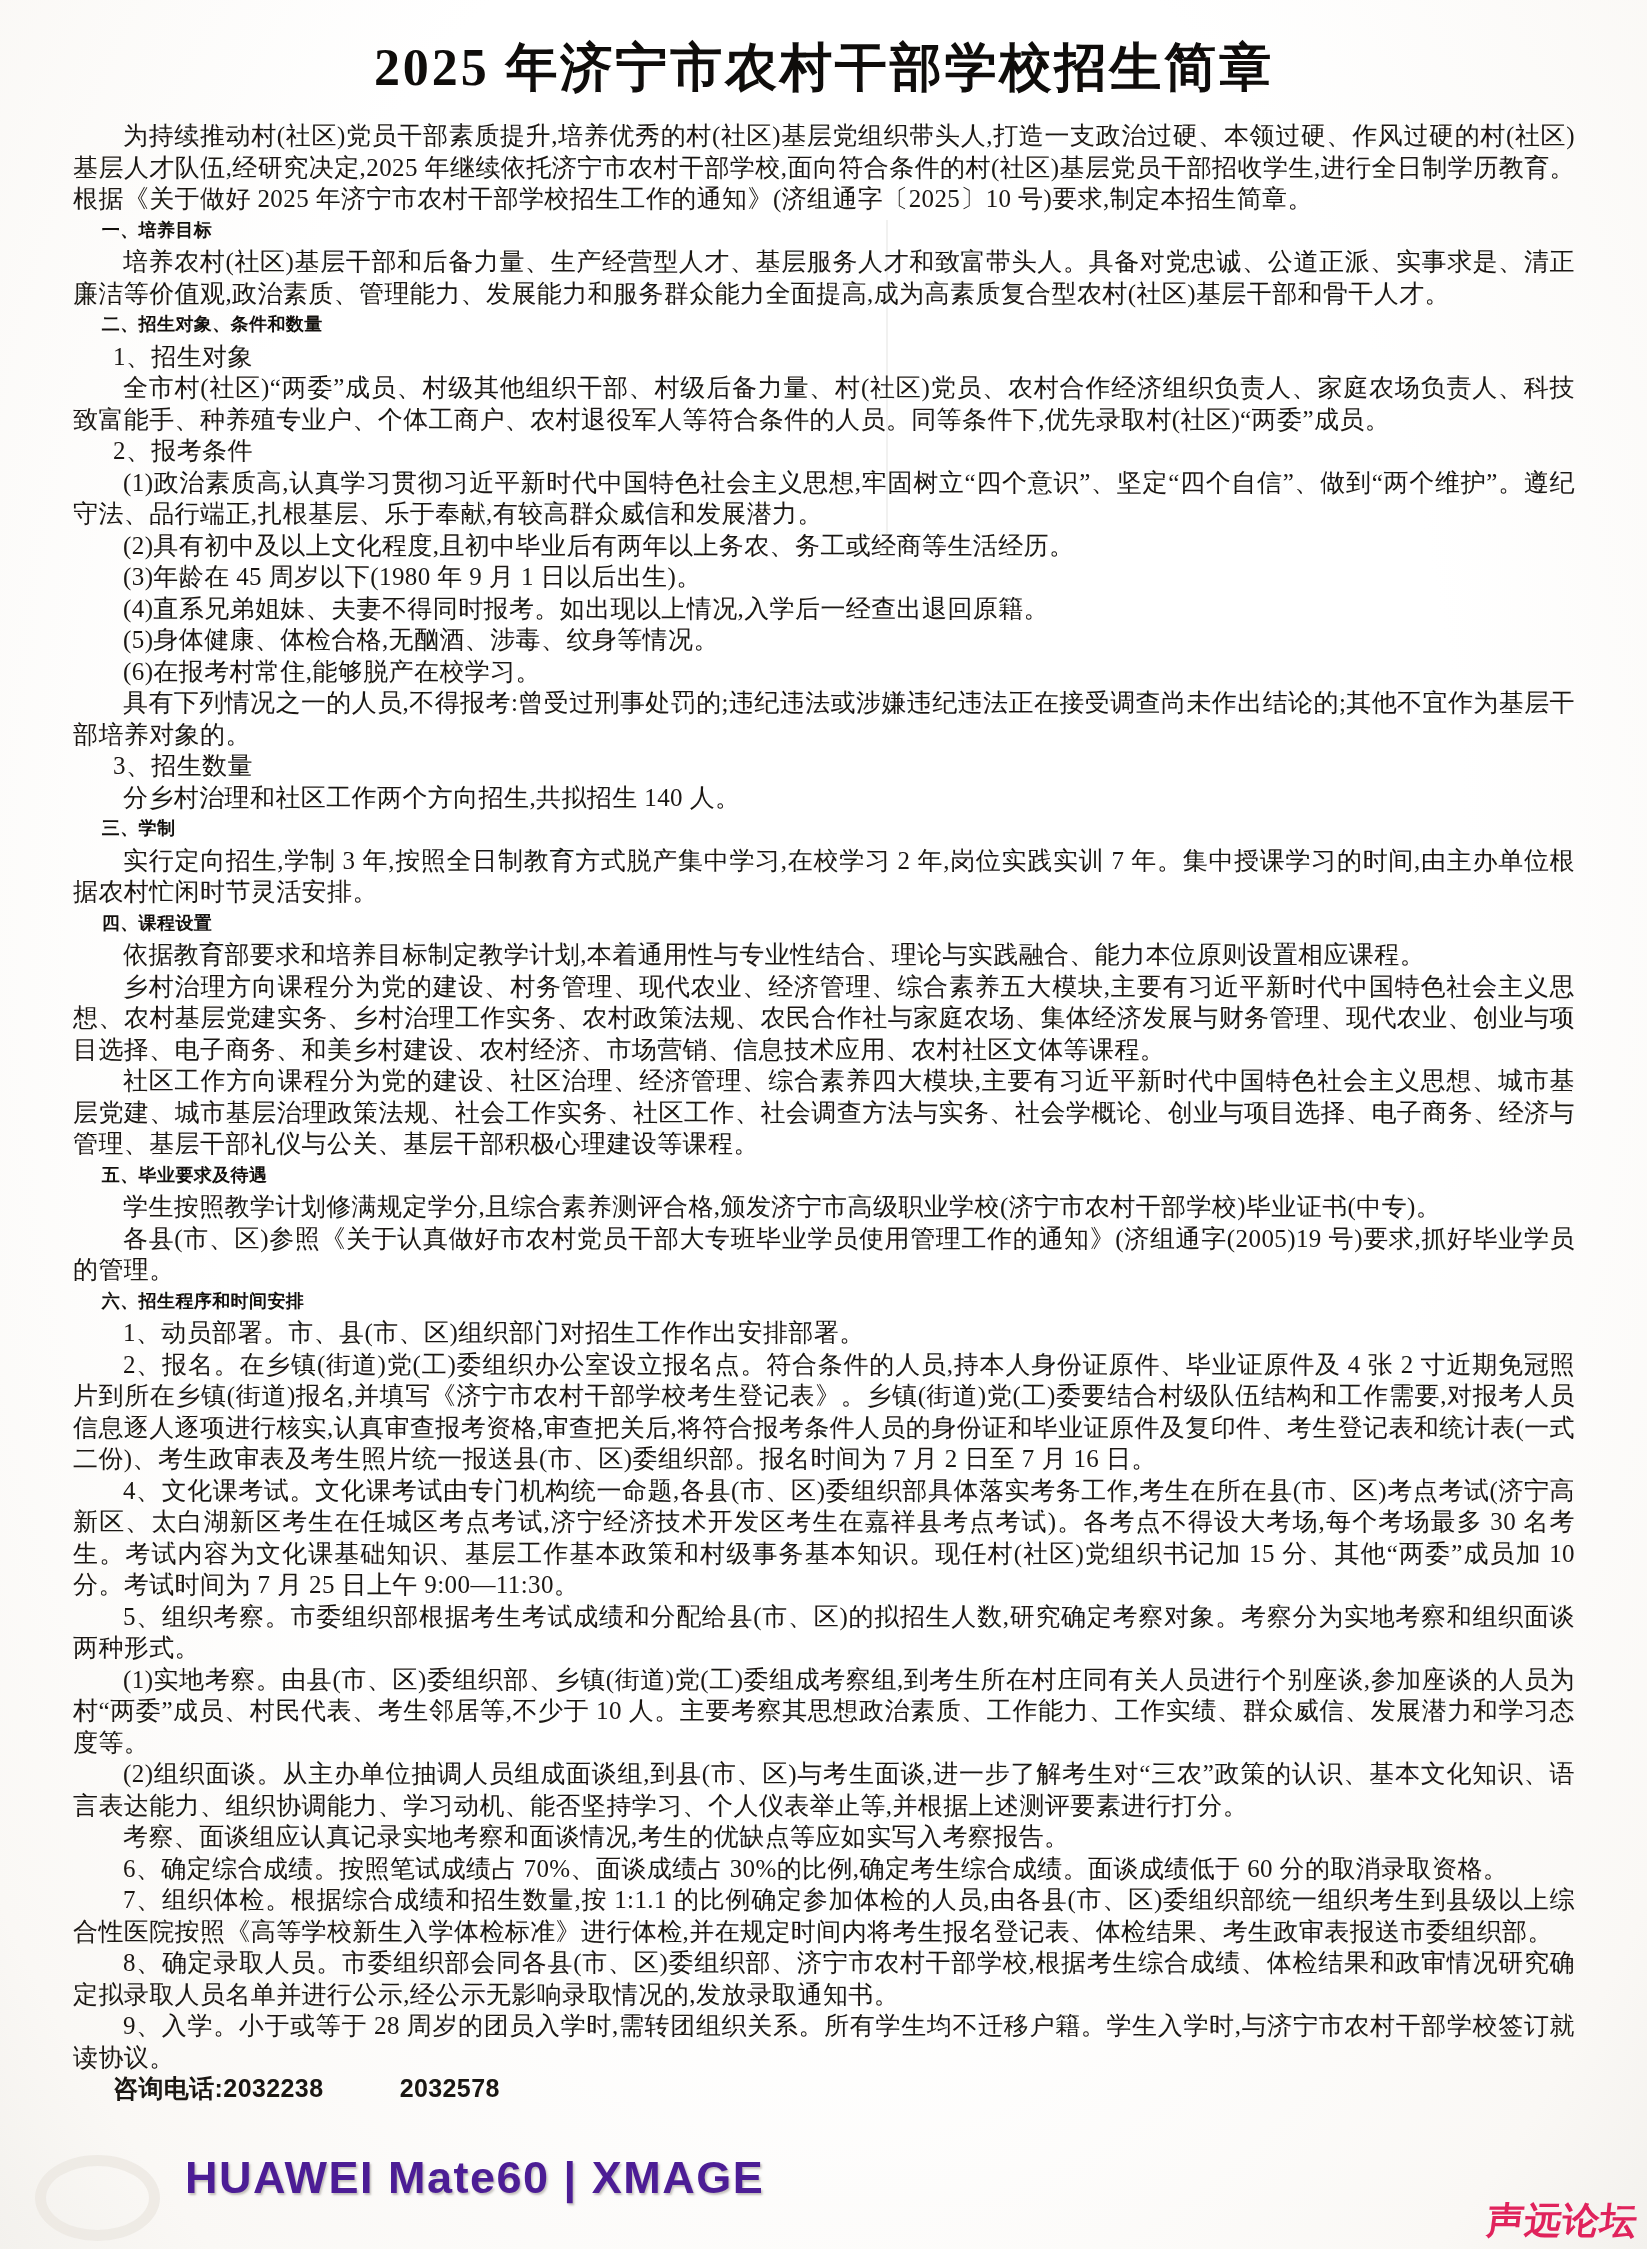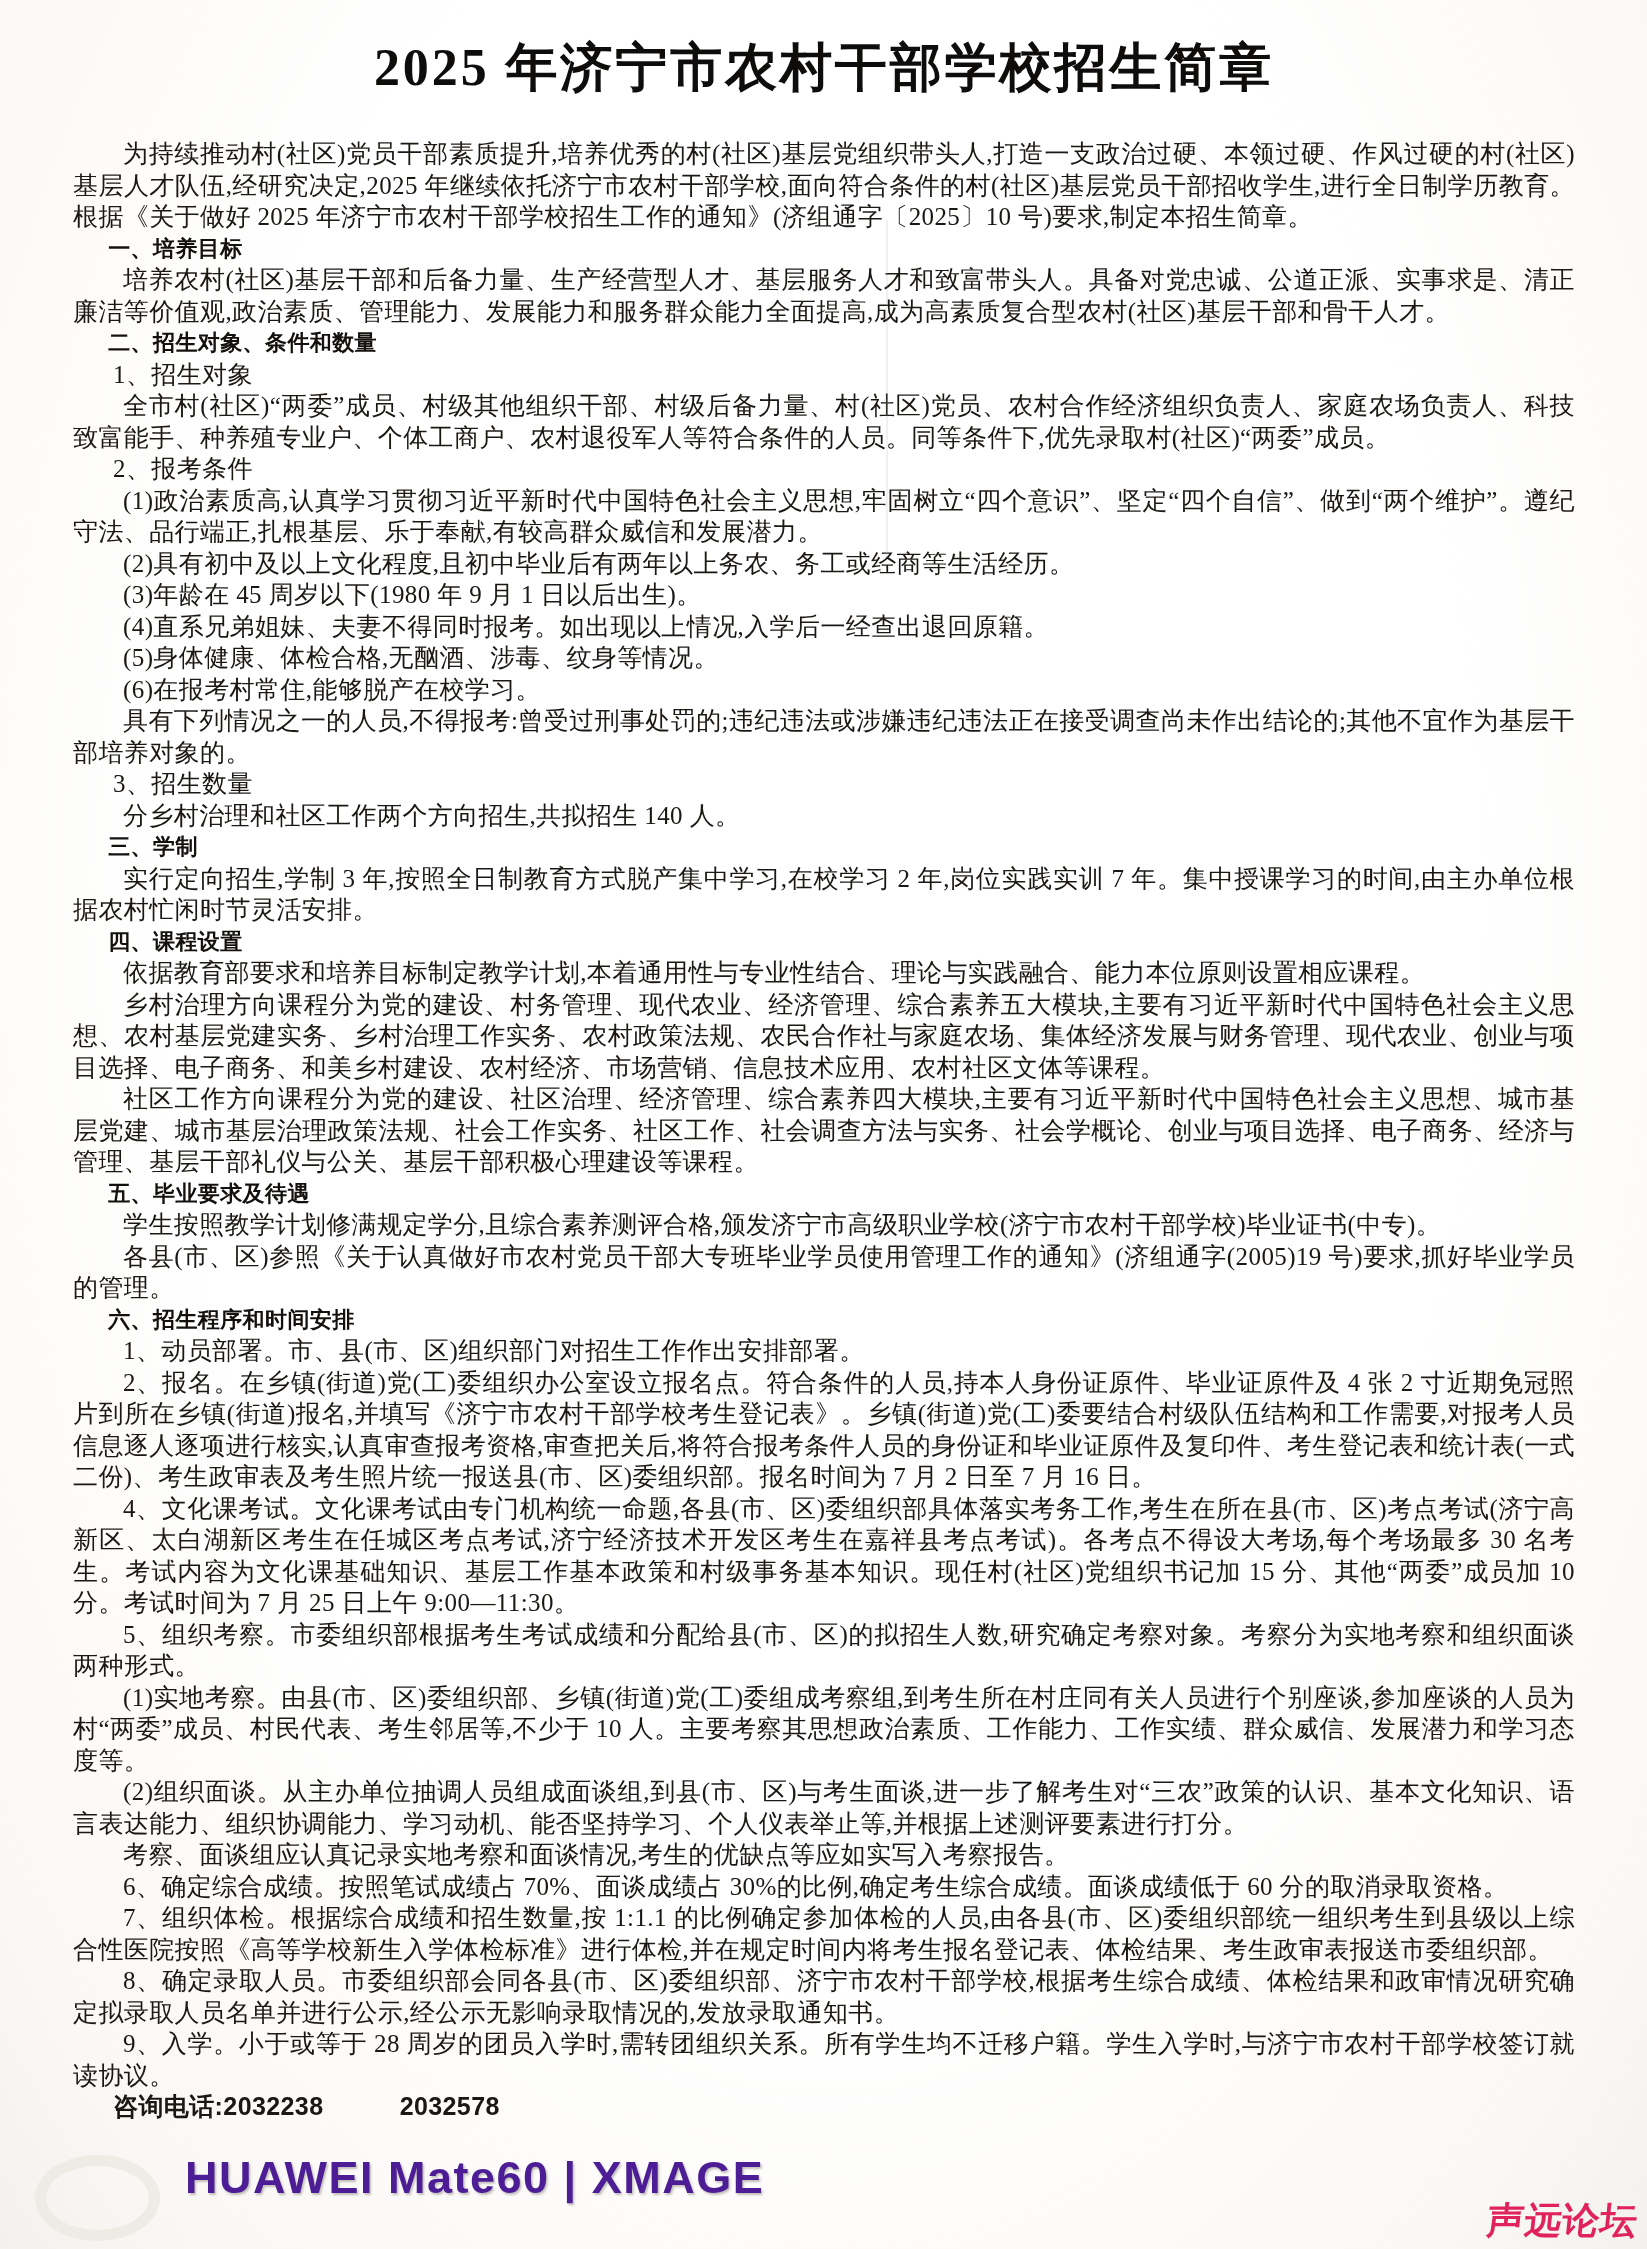--- a/index.html
+++ b/index.html
@@ -22,31 +22,31 @@
     margin: 31px 0 0 0;
     text-align: center;
     font-size: 52px;
     line-height: 73px;
     font-weight: bold;
     letter-spacing: 2.9px;
     color: #0f0d0b;
     font-family: "Liberation Serif", "DejaVu Serif", serif;
   }
   #body-blocks {
-    margin-top: 34px;
+    margin-top: 16px;
     font-size: 25px;
     line-height: 31.5px;
     text-align: justify;
     letter-spacing: 0.4px;
   }
   .blk { margin: 0; text-indent: 2em; }
   .blk.h {
     font-family: "Liberation Sans", "DejaVu Sans", sans-serif;
     font-weight: bold;
-    font-size: 22px;
+    font-size: 18px;
     text-indent: 1.6em;
     color: #13100d;
   }
   .blk.sub {
     text-indent: 1.6em;
   }
   .blk.bold {
     font-family: "Liberation Sans", "DejaVu Sans", sans-serif;
     font-weight: bold;
     text-indent: 1.6em;

